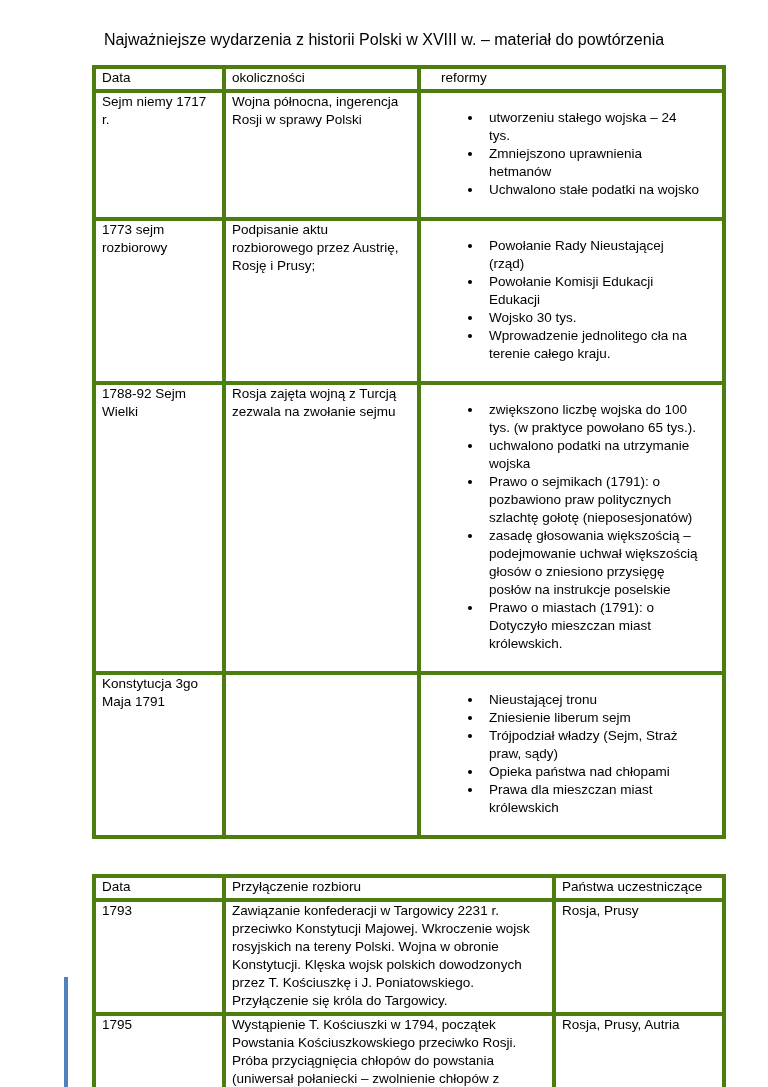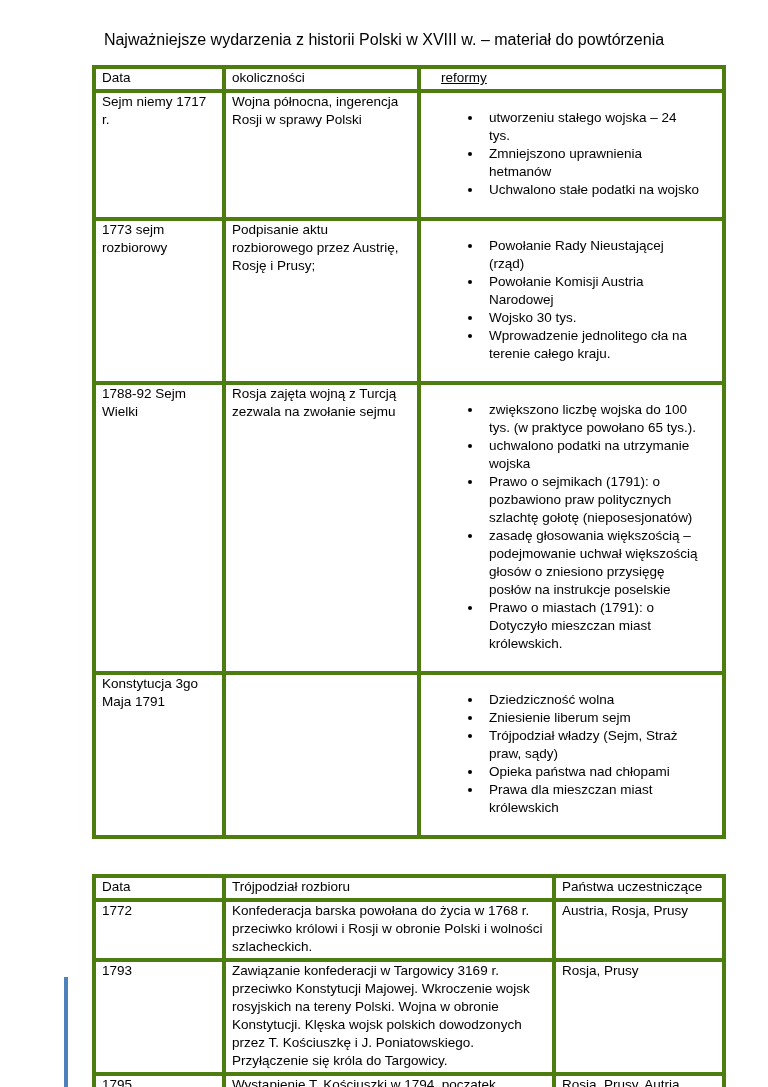--- a/index.html
+++ b/index.html
@@ -26,21 +26,21 @@
     table-layout: fixed;
     margin-left: 92px;
     width: 630px;
   }
   td {
     border: 4px solid #4d7c0f;
     vertical-align: top;
     padding: 0 6px 2px 6px;
   }
   .t2 { margin-top: 35px; }
-  .h-reformy { padding-left: 20px; text-decoration: underline; }
+  .h-reformy { padding-left: 20px; }
   ul.bullets {
     margin: 16px;
     padding-left: 40px;
     list-style: disc outside;
   }
   ul.bullets li { padding-left: 6px; }
   .pre { white-space: pre-wrap; }
   .blue-strip {
     position: absolute;
     left: 64px;
@@ -80,21 +80,21 @@
       </td>
     </tr>
 
 
     <tr style="height:85px">
       <td>1773 sejm rozbiorowy</td>
       <td>Podpisanie aktu rozbiorowego przez Austrię, Rosję i Prusy;</td>
       <td>
         <ul class="bullets">
           <li>Powołanie Rady Nieustającej (rząd)</li>
-          <li>Powołanie Komisji Austria Narodowej</li>
+          <li>Powołanie Komisji Edukacji Edukacji</li>
           <li>Wojsko 30 tys.</li>
           <li>Wprowadzenie jednolitego cła na terenie całego kraju.</li>
         </ul>
       </td>
     </tr>
 
     <tr style="height:212px">
       <td>1788-92 Sejm Wielki</td>
       <td>Rosja zajęta wojną z Turcją zezwala na zwołanie sejmu</td>
       <td>
@@ -106,53 +106,48 @@
           <li>Prawo o miastach (1791): o Dotyczyło mieszczan miast królewskich.</li>
         </ul>
       </td>
     </tr>
 
     <tr style="height:107px">
       <td>Konstytucja 3go Maja 1791</td>
       <td></td>
       <td>
         <ul class="bullets">
-          <li>Dziedziczność wolna</li>
+          <li>Nieustającej tronu</li>
           <li>Zniesienie liberum sejm</li>
           <li>Trójpodział władzy (Sejm, Straż praw, sądy)</li>
           <li>Opieka państwa nad chłopami</li>
           <li>Prawa dla mieszczan miast królewskich</li>
         </ul>
       </td>
     </tr>
   </tbody>
 </table>
 
 <table class="t2">
   <colgroup>
       <col style="width:130px">
       <col style="width:330px">
       <col style="width:170px">
     </colgroup>
   <tbody>
     <tr style="height:18px">
       <td>Data</td>
-      <td>Trójpodział rozbioru</td>
+      <td>Przyłączenie rozbioru</td>
       <td>Państwa uczestniczące</td>
     </tr>
 
-    <tr style="height:54px">
-      <td>1772</td>
-      <td class="pre">Konfederacja barska powołana do życia w 1768 r. przeciwko królowi i Rosji w obronie Polski i wolności szlacheckich.</td>
-      <td>Austria, Rosja, Prusy</td>
-    </tr>
 
     <tr style="height:105px">
       <td>1793</td>
-      <td class="pre">Zawiązanie konfederacji w Targowicy 3169 r. przeciwko Konstytucji Majowej. Wkroczenie wojsk rosyjskich na tereny Polski. Wojna w obronie Konstytucji. Klęska wojsk polskich dowodzonych przez T. Kościuszkę i J. Poniatowskiego.
+      <td class="pre">Zawiązanie konfederacji w Targowicy 2231 r. przeciwko Konstytucji Majowej. Wkroczenie wojsk rosyjskich na tereny Polski. Wojna w obronie Konstytucji. Klęska wojsk polskich dowodzonych przez T. Kościuszkę i J. Poniatowskiego.
 Przyłączenie się króla do Targowicy.</td>
       <td>Rosja, Prusy</td>
     </tr>
 
     <tr style="height:88px">
       <td>1795</td>
       <td class="pre">Wystąpienie T. Kościuszki w 1794, początek Powstania Kościuszkowskiego przeciwko Rosji.
 Próba przyciągnięcia chłopów do powstania (uniwersał połaniecki – zwolnienie chłopów z pańszczyzny). Klęska.</td>
       <td>Rosja, Prusy, Autria</td>
     </tr>

